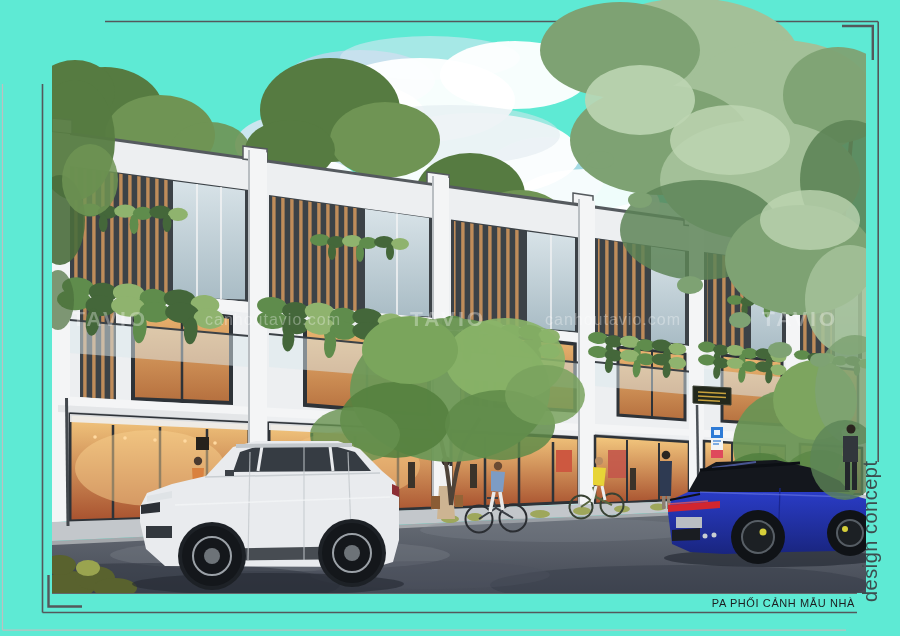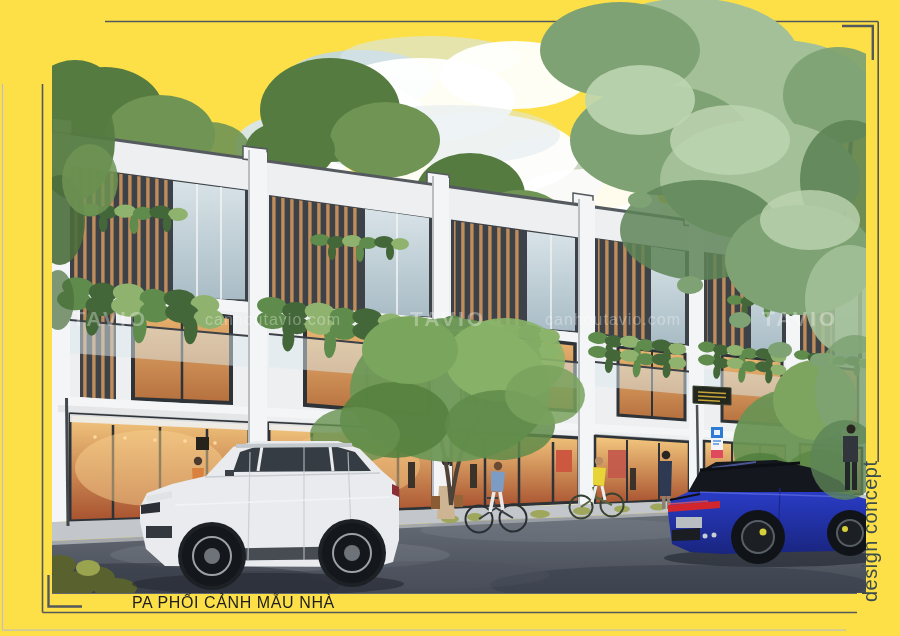--- a/index.html
+++ b/index.html
@@ -1,20 +1,20 @@
 <!DOCTYPE html>
 <html style="--frame: #54585b; --pageedge: #bfbfbf; --captext: #1d1d1f; --sidetext: #3c4d4e; --wall: #edeff1; --pilaster: #f4f5f6; --coping: #555a5e; --sidereturn: #61666b; --boxdark: #3c4247; --wood: #bf8c5a; --framedark: #2e3338; --glasscool1: #d8e3e8; --glasscool2: #a9bcc5; --warm1: #ecb873; --warm2: #b56f3e; --shop1: #f4c97f; --shop2: #a8522f; --plant: #5f8c4c; --plantd: #44673a; --plantl: #8fb36e; --bgtree: #567b41; --bgtreeL: #6f9454; --fgtree: #a3c098; --fgtreeM: #7ea273; --fgtreeD: #5d8457; --fgtreeLt: #bdd5b2; --trunk: #4e4338; --sky1: #bcd6eb; --sky2: #d7e6f2; --cloudshade: #dde7ee; --sidewalk: #c3c7cb; --curbface: #a4a8ac; --road1: #6b7179; --road2: #454a56; --suv: #e9ebee; --suvglass: #363c43; --suvroof: #c3c8cc; --carblue1: #2c3fd0; --carblue2: #19257f; --carglass: #14171d; --tailred: #d2262f; --grass: #9aa44f; --grassd: #59622e; --sign1: #2e7bd6; --sign2: #df4a5c; --signboard: #23281c; --signtext: #c8a23d; --watermark: rgba(255,255,255,0.32);"><head>
 <meta charset="utf-8">
 <style>
   html,body{margin:0;padding:0;background:#ffffff;}
-  .stage{position:relative;width:900px;height:636px;background:#fde047;overflow:hidden;
+  .stage{position:relative;width:900px;height:636px;background:#5eead4;overflow:hidden;
          font-family:"Liberation Sans","DejaVu Sans",sans-serif;}
   .stage svg{position:absolute;left:0;top:0;}
-  .caption{position:absolute;left:132px;top:594px;width:710px;height:18px;line-height:18px;
-           text-align:left;font-size:16px;font-weight:500;letter-spacing:.6px;
+  .caption{position:absolute;left:145px;top:594px;width:710px;height:18px;line-height:18px;
+           text-align:right;font-size:11px;font-weight:500;letter-spacing:.6px;
            color:var(--captext,#1d1d1f);white-space:nowrap;}
   .side-label{position:absolute;left:855px;top:464px;width:30px;height:134px;
               writing-mode:vertical-rl;transform:rotate(180deg);
               font-size:20px;letter-spacing:.5px;color:var(--sidetext,#3c4d4e);
               display:flex;align-items:center;justify-content:center;white-space:nowrap;}
 </style>
 </head>
 <body>
 
 <div class="stage">

